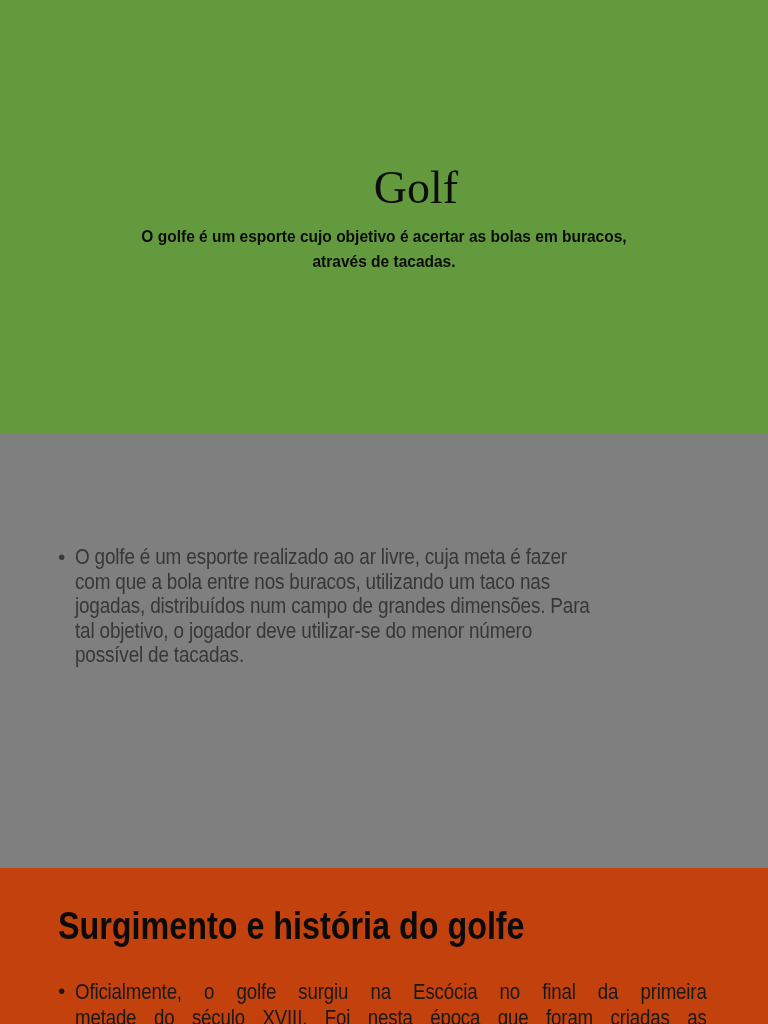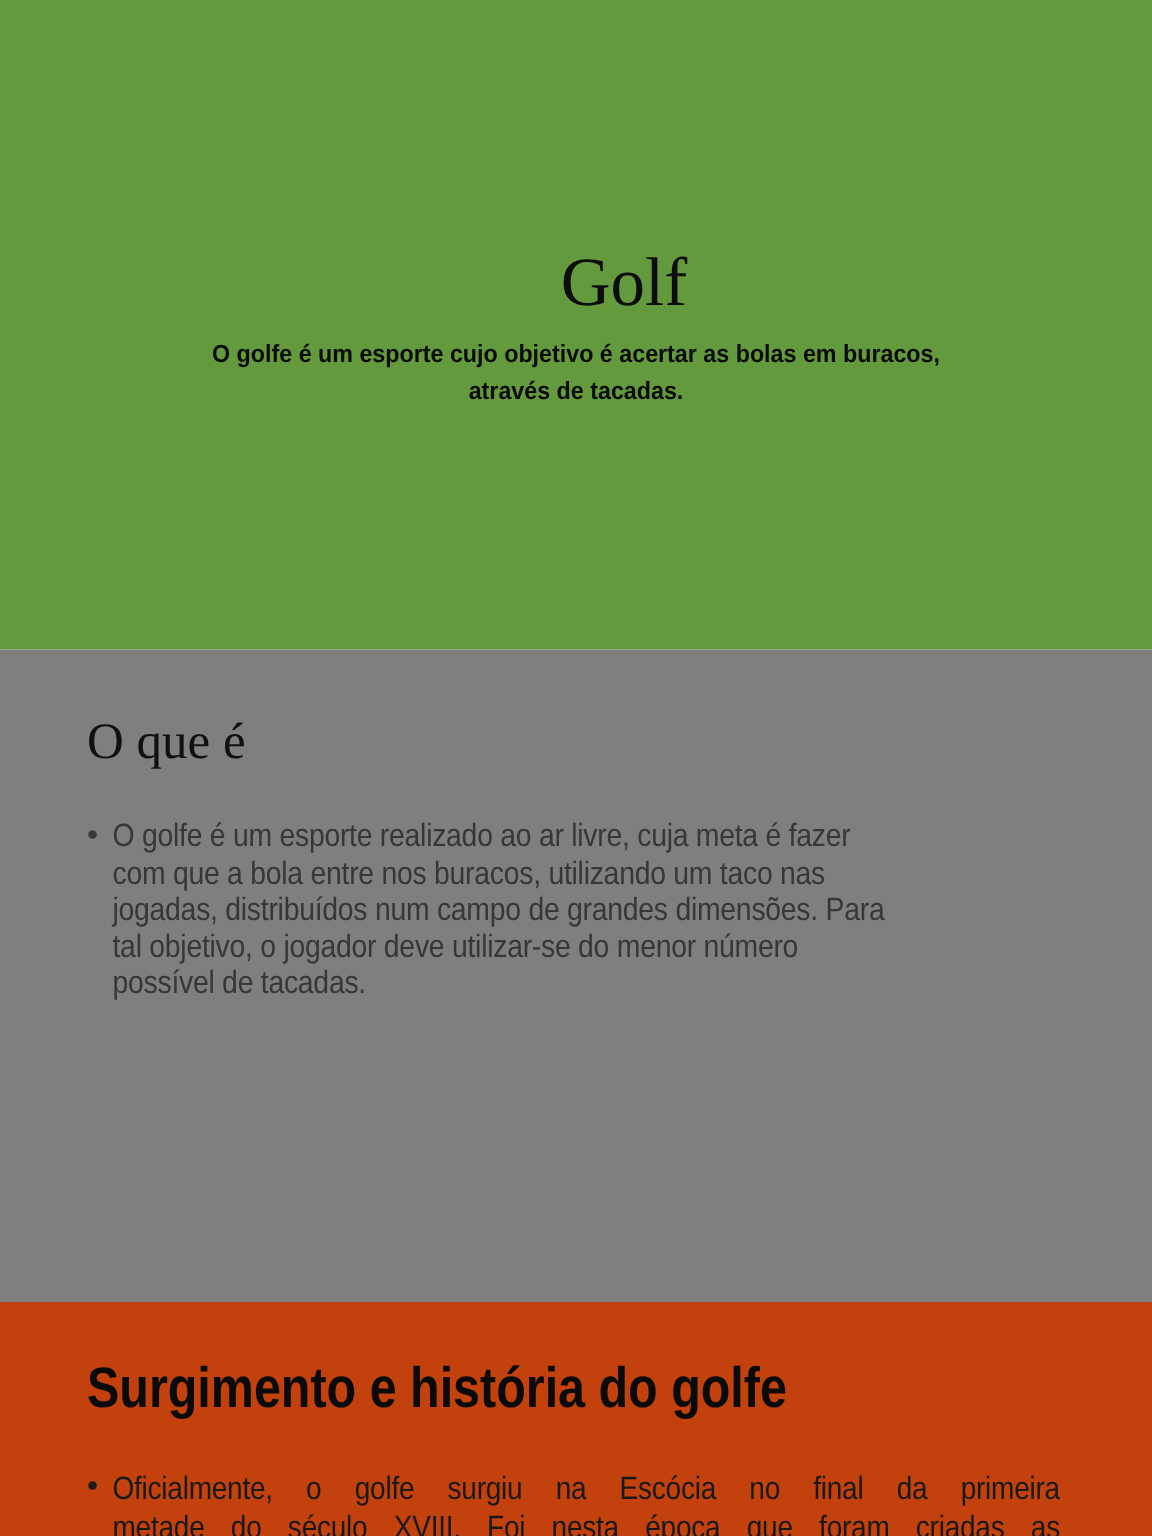--- a/index.html
+++ b/index.html
@@ -92,21 +92,20 @@
 
   <section class="slide slide-title-bg">
     <div class="main-title">Golf</div>
     <div class="subtitle">
       <div class="line">O golfe é um esporte cujo objetivo é acertar as bolas em buracos,</div>
       <div class="line">através de tacadas.</div>
     </div>
   </section>
 
   <section class="slide slide-what-bg">
-    <div class="heading-serif">O que é</div>
     <div class="bullet-block">
       <span class="bullet-marker">•</span>
       <div class="body-lines">
         <div class="line">O golfe é um esporte realizado ao ar livre, cuja meta é fazer</div>
         <div class="line">com que a bola entre nos buracos, utilizando um taco nas</div>
         <div class="line">jogadas, distribuídos num campo de grandes dimensões. Para</div>
         <div class="line">tal objetivo, o jogador deve utilizar-se do menor número</div>
         <div class="line">possível de tacadas.</div>
       </div>
     </div>

